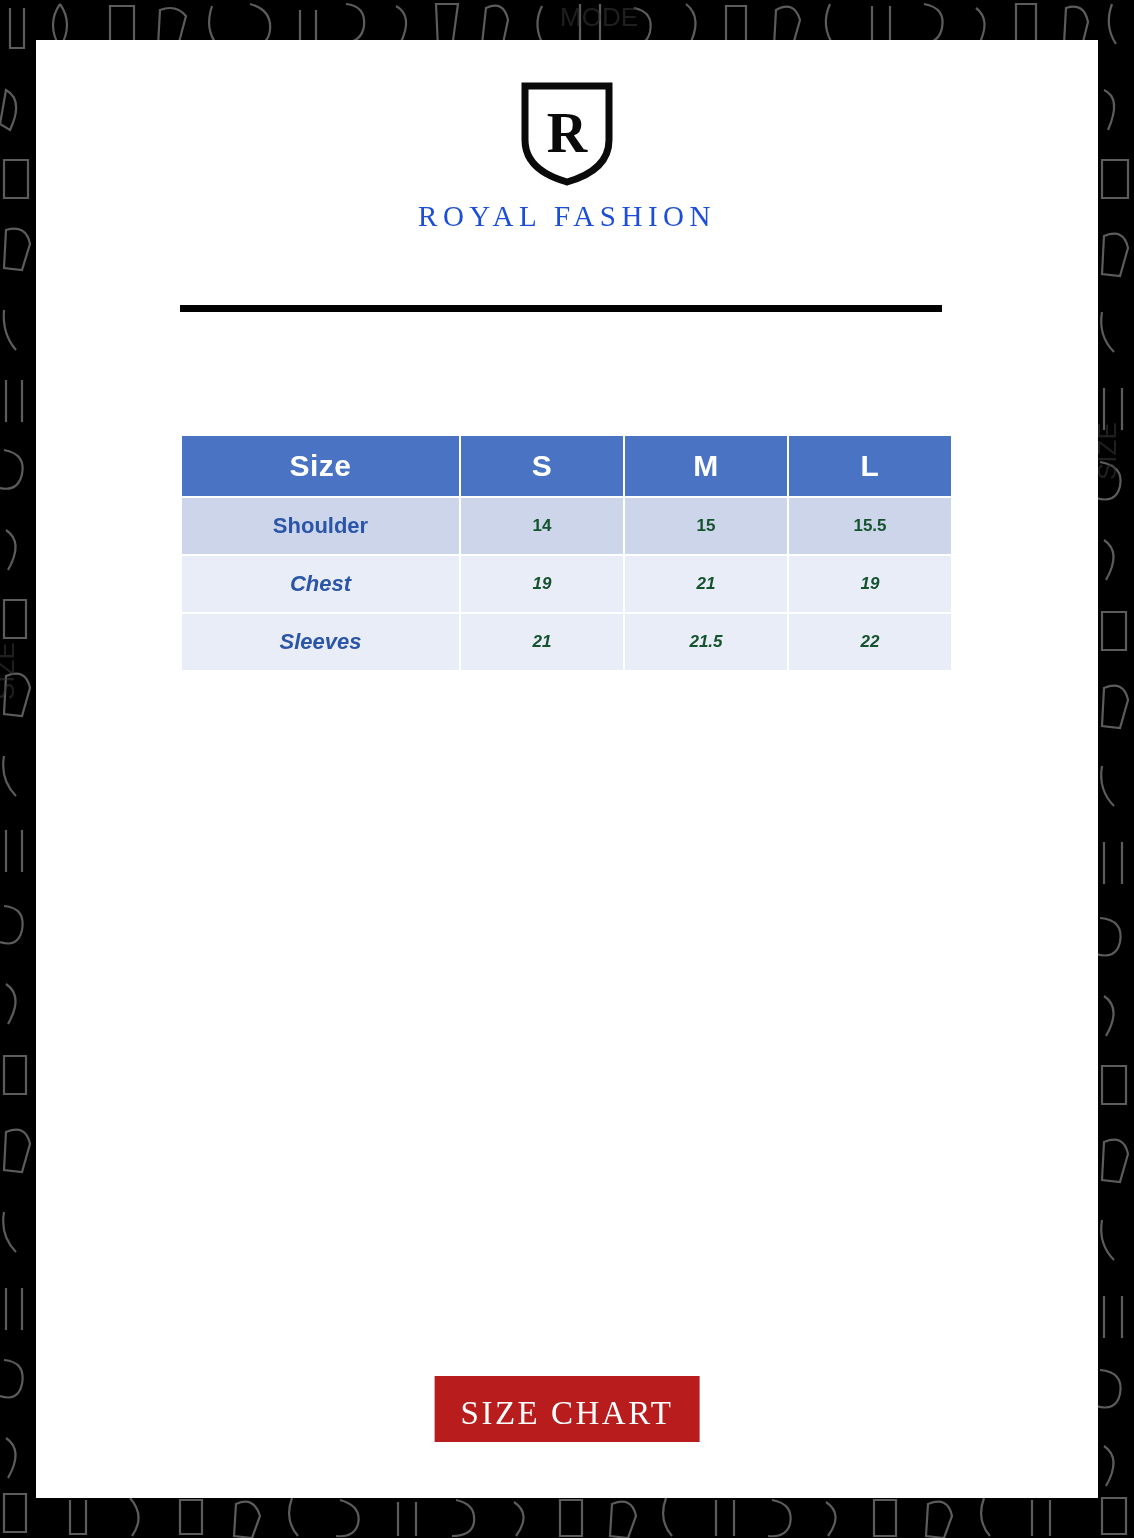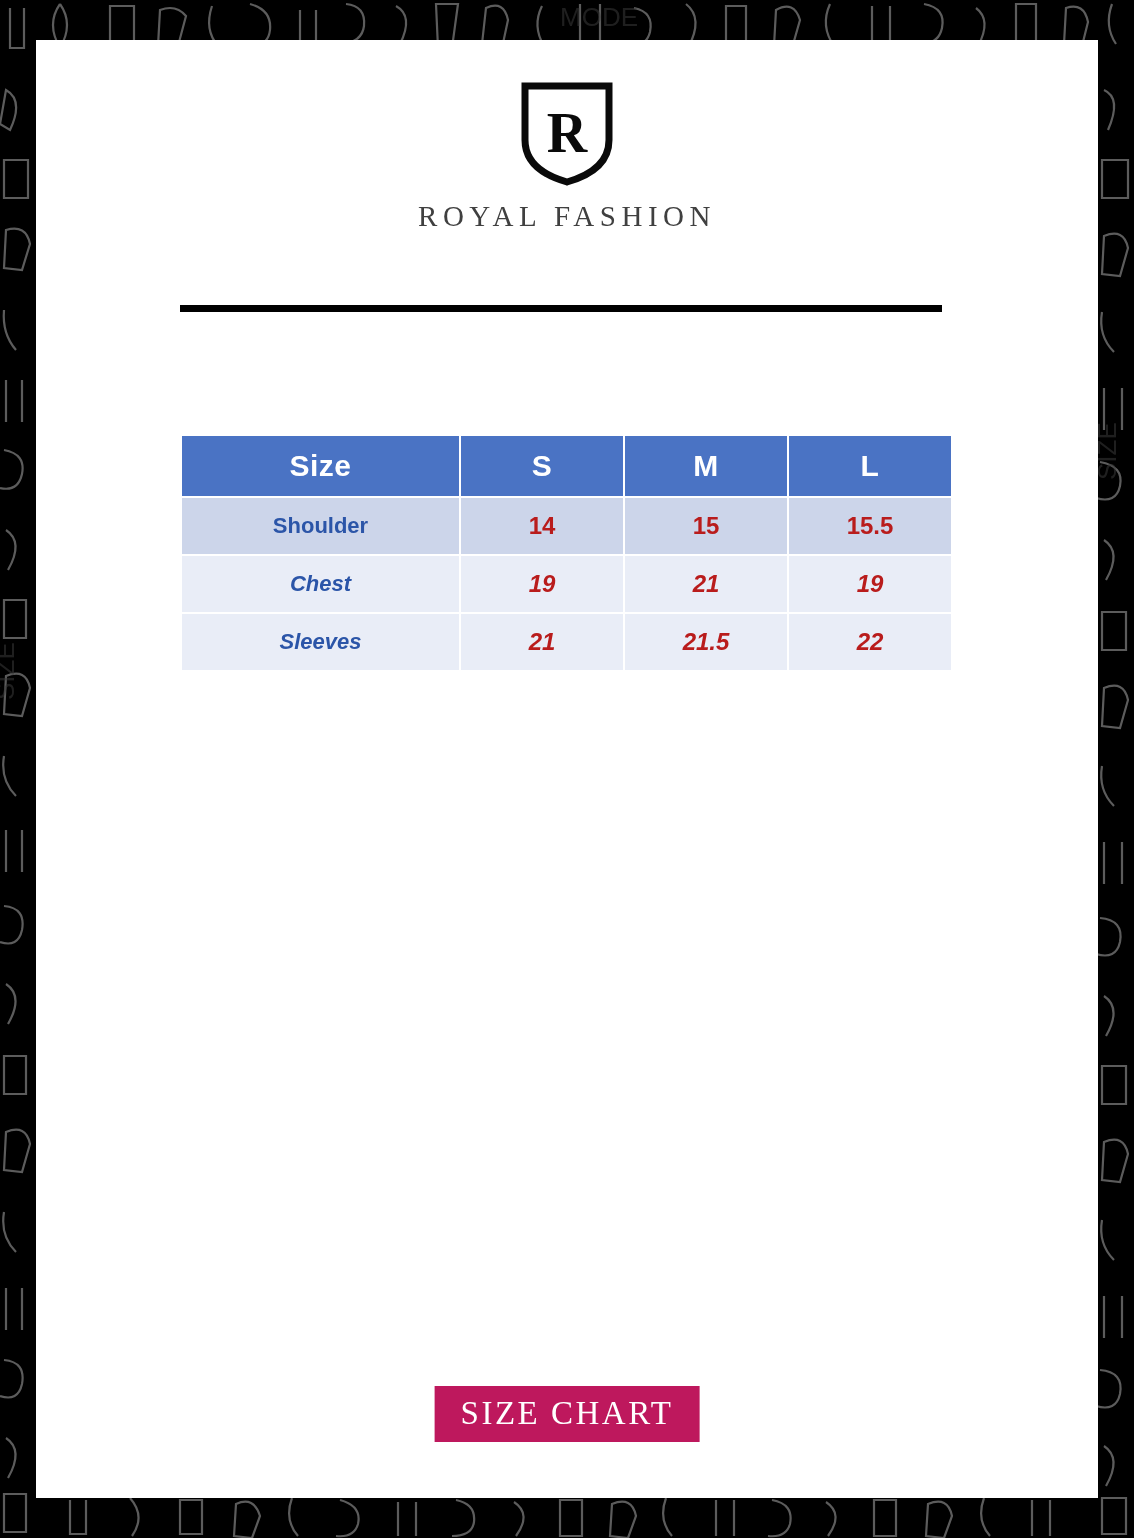--- a/index.html
+++ b/index.html
@@ -45,21 +45,21 @@
   }
   #brand-shield {
     display: block;
     margin: 0 auto;
   }
   #brand-name {
     margin-top: 14px;
     font-family: "Liberation Serif", serif;
     font-size: 29px;
     letter-spacing: 5.5px;
-    color: #404040;
+    color: #1d4ed8;
     font-weight: 400;
     text-align: center;
   }
 
   
   #divider {
     position: absolute;
     left: 144px;
     top: 265px;
     width: 762px;
@@ -89,42 +89,42 @@
     color: #ffffff;
     font-size: 30px;
     height: 58px;
     letter-spacing: 0.5px;
   }
   col.label-col { width: 279px; }
   col.val-col  { width: 164px; }
 
   tbody td {
     height: 54px;
-    font-size: 24px;
-    color: #b91c1c;
+    font-size: 17px;
+    color: #14532d;
   }
   tbody td.label {
     font-size: 22px;
     color: #2b55a8;
   }
   tbody tr.odd td  { background: #ccd5ea; }
   tbody tr.even td { background: #e9edf7; font-style: italic; }
 
   
   #footer-banner {
     position: absolute;
     left: 50%;
     transform: translateX(-50%);
     bottom: 56px;
-    background: #be185d;
+    background: #b91c1c;
     color: #ffffff;
     font-family: "Liberation Serif", serif;
     font-size: 33px;
     letter-spacing: 2.5px;
-    padding: 9px 26px 10px 26px;
+    padding: 19px 26px 10px 26px;
     white-space: nowrap;
     margin-top: 44px;
   }
 </style>
 </head>
 <body>
 
 <svg id="bg-pattern" viewBox="0 0 1134 1538" aria-hidden="true">
   <rect x="0" y="0" width="1134" height="1538" fill="#000000"></rect>
   <g fill="none" stroke="#6d6d6d" stroke-width="2.2" opacity="0.85">

